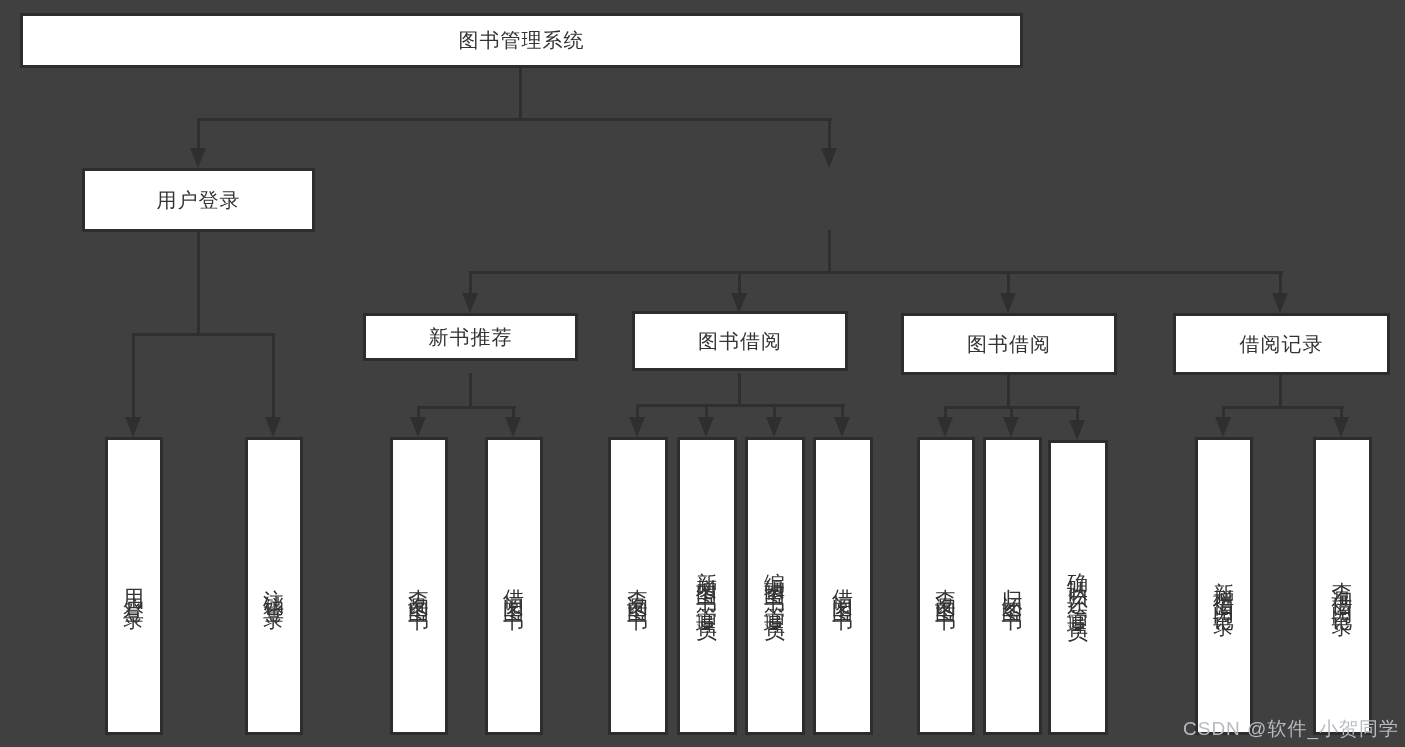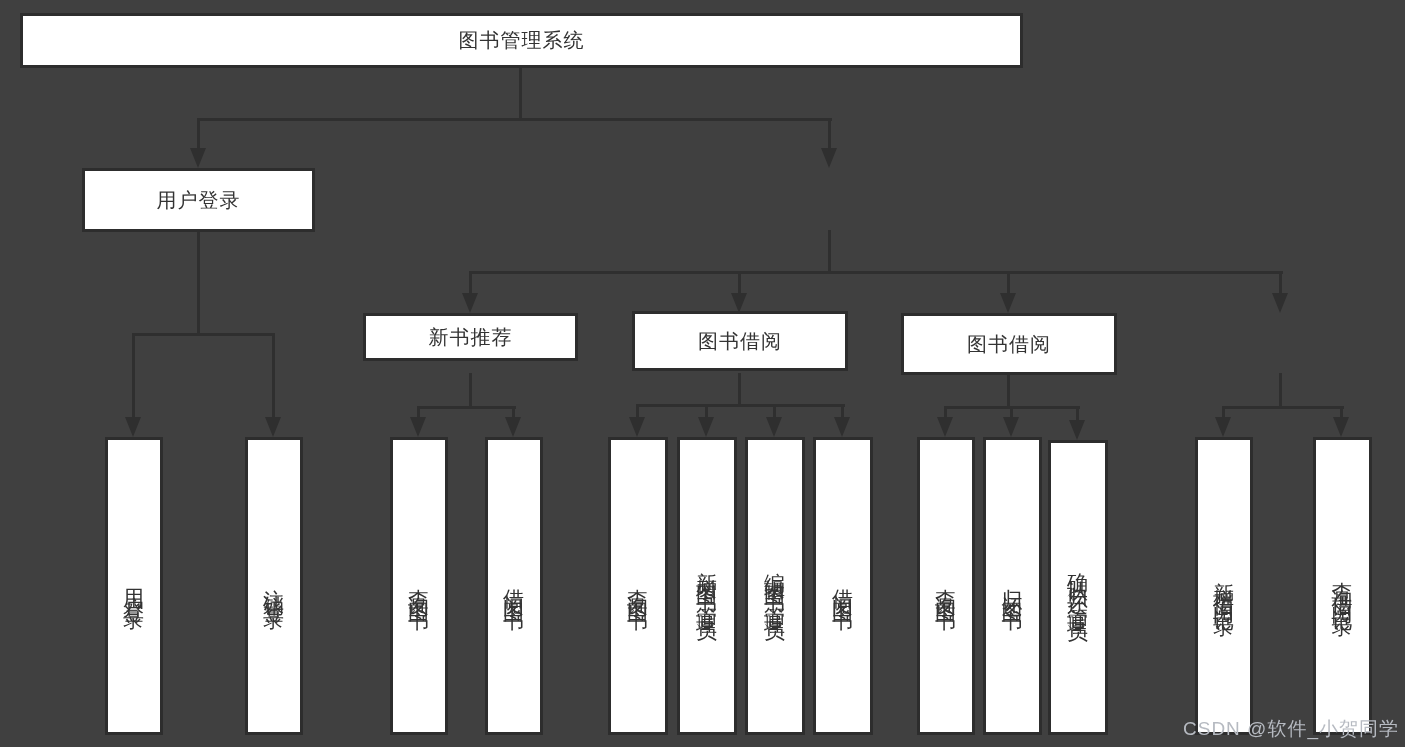--- a/index.html
+++ b/index.html
@@ -121,20 +121,23 @@
 
   <div class="node h" style="left:363px;top:313px;width:215px;height:48px;">
     <span>新书推荐</span>
   </div>
   <div class="node h" style="left:632px;top:311px;width:216px;height:60px;">
     <span>图书借阅</span>
   </div>
   <div class="node h" style="left:901px;top:313px;width:216px;height:62px;">
     <span>图书借阅</span>
   </div>
+  <div class="node h" style="left:1173px;top:313px;width:217px;height:62px;">
+    <span>借阅记录</span>
+  </div>
 
   <div class="node v" style="left:105px;top:437px;width:58px;height:298px;">
     <span>用户登录</span>
   </div>
   <div class="node v" style="left:245px;top:437px;width:58px;height:298px;">
     <span>注销登录</span>
   </div>
 
   <div class="node v" style="left:390px;top:437px;width:58px;height:298px;">
     <span>查询图书</span>

